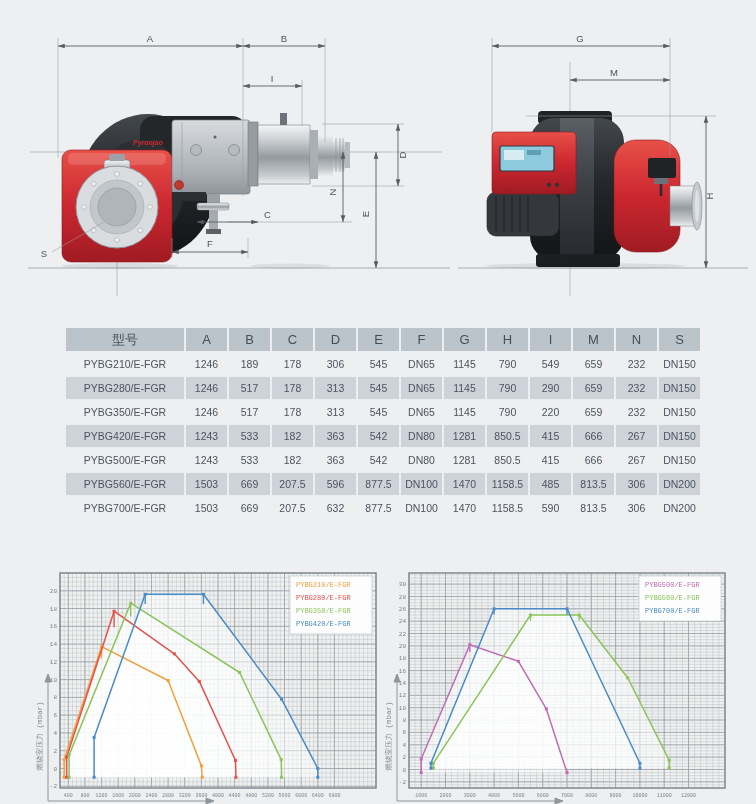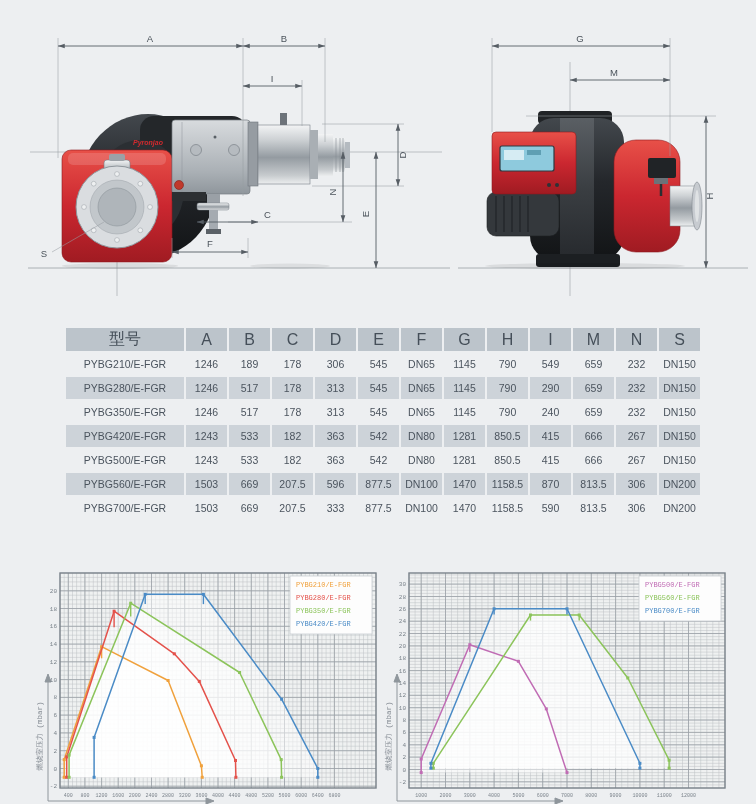--- a/index.html
+++ b/index.html
@@ -7,21 +7,21 @@
   #canvas{position:relative; width:756px; height:804px; background:#edeff1; overflow:hidden;}
   svg{display:block;}
   .cl{stroke:#9aa0a6; stroke-width:0.6;}
   .gnd{stroke:#aab0b4; stroke-width:1;}
   .ext{stroke:#989ea4; stroke-width:0.55; fill:none;}
   .dim{stroke:#565d64; stroke-width:0.9; fill:none;}
   .dimtxt{font-size:9.5px; fill:#4b535b;}
   .logo{font-size:7px; font-style:italic; font-weight:bold; fill:#d22a2e; text-anchor:middle;}
   #table-wrap{position:absolute; left:64px; top:326px; width:638px;}
   table.spec{border-collapse:separate; border-spacing:2px; width:100%; table-layout:fixed;}
-  table.spec th{background:#bcc4cb; color:#454f59; font-size:16px; font-weight:500; height:21px; text-align:center;}
+  table.spec th{background:#bcc4cb; color:#454f59; font-size:13px; font-weight:500; height:21px; text-align:center;}
   table.spec td{font-size:10.5px; color:#4b545e; text-align:center; height:20px; white-space:nowrap; overflow:hidden;}
   table.spec tbody tr:nth-child(odd) td{background:#edeff1;}
   table.spec tbody tr:nth-child(even) td{background:#cdd3d9;}
   .chart{position:absolute; top:568px;font-family:Liberation Mono, monospace;}
   #chart0{left:38px;}
   #chart1{left:387px;}
 </style>
 </head>
 <body>
 
@@ -281,21 +281,21 @@
           <tr>
             <td>PYBG350/E-FGR</td>
             <td>1246</td>
             <td>517</td>
             <td>178</td>
             <td>313</td>
             <td>545</td>
             <td>DN65</td>
             <td>1145</td>
             <td>790</td>
-            <td>240</td>
+            <td>220</td>
             <td>659</td>
             <td>232</td>
             <td>DN150</td>
           </tr>
           <tr>
             <td>PYBG420/E-FGR</td>
             <td>1243</td>
             <td>533</td>
             <td>182</td>
             <td>363</td>
@@ -326,31 +326,31 @@
           <tr>
             <td>PYBG560/E-FGR</td>
             <td>1503</td>
             <td>669</td>
             <td>207.5</td>
             <td>596</td>
             <td>877.5</td>
             <td>DN100</td>
             <td>1470</td>
             <td>1158.5</td>
-            <td>870</td>
+            <td>485</td>
             <td>813.5</td>
             <td>306</td>
             <td>DN200</td>
           </tr>
           <tr>
             <td>PYBG700/E-FGR</td>
             <td>1503</td>
             <td>669</td>
             <td>207.5</td>
-            <td>333</td>
+            <td>632</td>
             <td>877.5</td>
             <td>DN100</td>
             <td>1470</td>
             <td>1158.5</td>
             <td>590</td>
             <td>813.5</td>
             <td>306</td>
             <td>DN200</td>
           </tr>
         </tbody>

